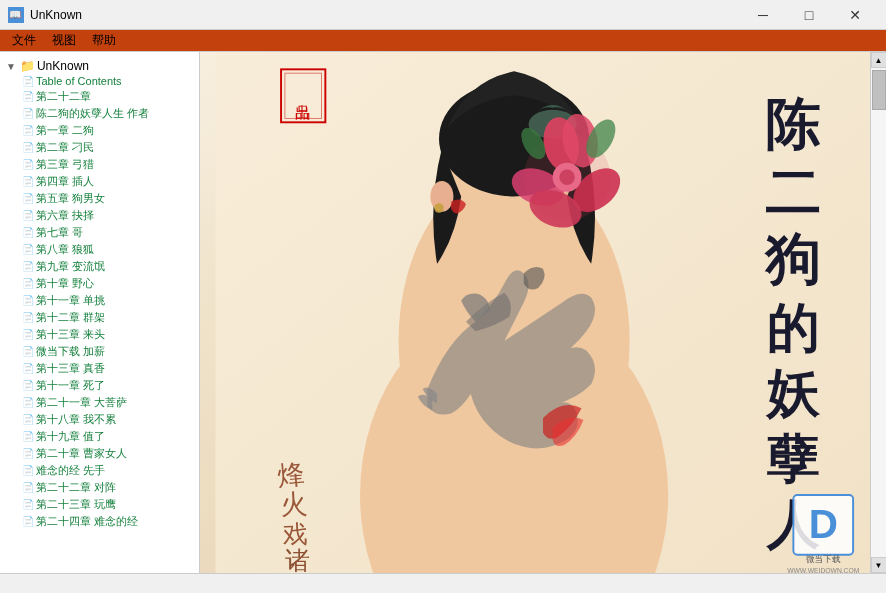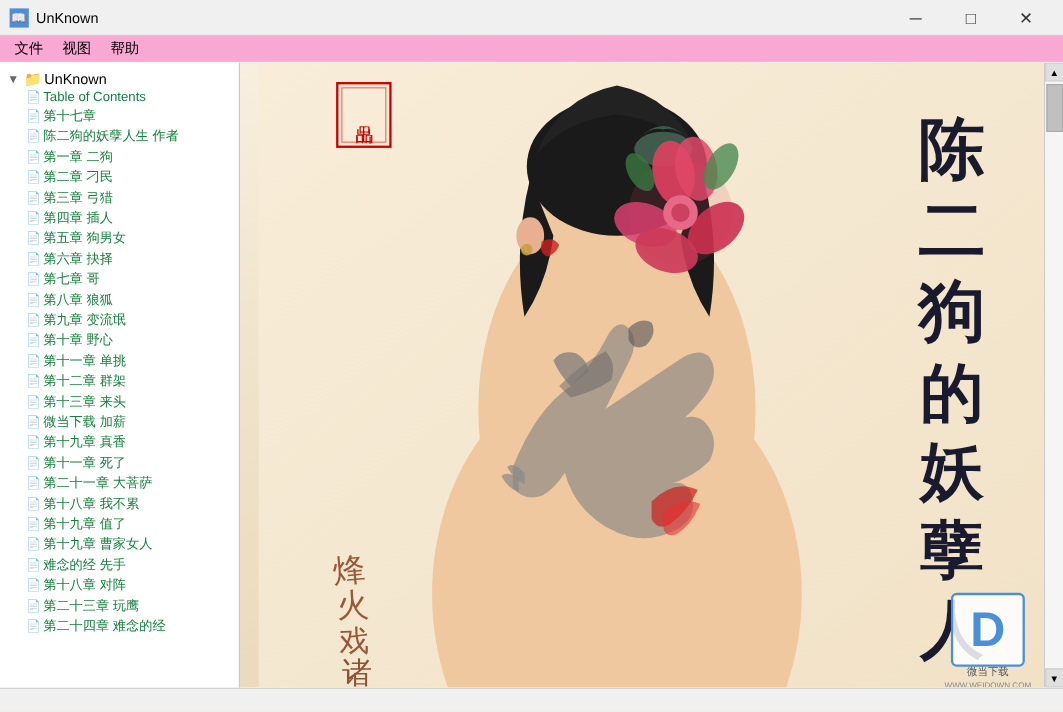--- a/index.html
+++ b/index.html
@@ -59,21 +59,21 @@
       justify-content: center;
       font-size: 14px;
       color: #333;
     }
 
     
     .menu-bar {
       display: flex;
       align-items: flex-start;
       height: 22px;
-      background: #f9a8d4;
+      background: #c2410c;
       border-bottom: 1px solid #ccc;
       padding: 0 4px;
     }
     .menu-item {
       padding: 2px 8px;
       font-size: 12px;
       cursor: pointer;
       color: #000;
     }
 
@@ -260,21 +260,21 @@
 
       <div class="tree-children">
 
         <div class="tree-child-item">
           <span class="tree-child-icon">📄</span>
           <span class="tree-child-label">Table of Contents</span>
         </div>
 
         <div class="tree-child-item">
           <span class="tree-child-icon">📄</span>
-          <span class="tree-child-label">第十七章</span>
+          <span class="tree-child-label">第二十二章</span>
         </div>
         <div class="tree-child-item">
           <span class="tree-child-icon">📄</span>
           <span class="tree-child-label">陈二狗的妖孽人生 作者</span>
         </div>
         <div class="tree-child-item">
           <span class="tree-child-icon">📄</span>
           <span class="tree-child-label">第一章 二狗</span>
         </div>
         <div class="tree-child-item">
@@ -324,49 +324,49 @@
         <div class="tree-child-item">
           <span class="tree-child-icon">📄</span>
           <span class="tree-child-label">第十三章 来头</span>
         </div>
         <div class="tree-child-item">
           <span class="tree-child-icon">📄</span>
           <span class="tree-child-label">微当下载 加薪</span>
         </div>
         <div class="tree-child-item">
           <span class="tree-child-icon">📄</span>
-          <span class="tree-child-label">第十九章 真香</span>
+          <span class="tree-child-label">第十三章 真香</span>
         </div>
         <div class="tree-child-item">
           <span class="tree-child-icon">📄</span>
           <span class="tree-child-label">第十一章 死了</span>
         </div>
         <div class="tree-child-item">
           <span class="tree-child-icon">📄</span>
           <span class="tree-child-label">第二十一章 大菩萨</span>
         </div>
         <div class="tree-child-item">
           <span class="tree-child-icon">📄</span>
           <span class="tree-child-label">第十八章 我不累</span>
         </div>
         <div class="tree-child-item">
           <span class="tree-child-icon">📄</span>
           <span class="tree-child-label">第十九章 值了</span>
         </div>
         <div class="tree-child-item">
           <span class="tree-child-icon">📄</span>
-          <span class="tree-child-label">第十九章 曹家女人</span>
+          <span class="tree-child-label">第二十章 曹家女人</span>
         </div>
         <div class="tree-child-item">
           <span class="tree-child-icon">📄</span>
           <span class="tree-child-label">难念的经 先手</span>
         </div>
         <div class="tree-child-item">
           <span class="tree-child-icon">📄</span>
-          <span class="tree-child-label">第十八章 对阵</span>
+          <span class="tree-child-label">第二十二章 对阵</span>
         </div>
         <div class="tree-child-item">
           <span class="tree-child-icon">📄</span>
           <span class="tree-child-label">第二十三章 玩鹰</span>
         </div>
         <div class="tree-child-item">
           <span class="tree-child-icon">📄</span>
           <span class="tree-child-label">第二十四章 难念的经</span>
         </div>
 

